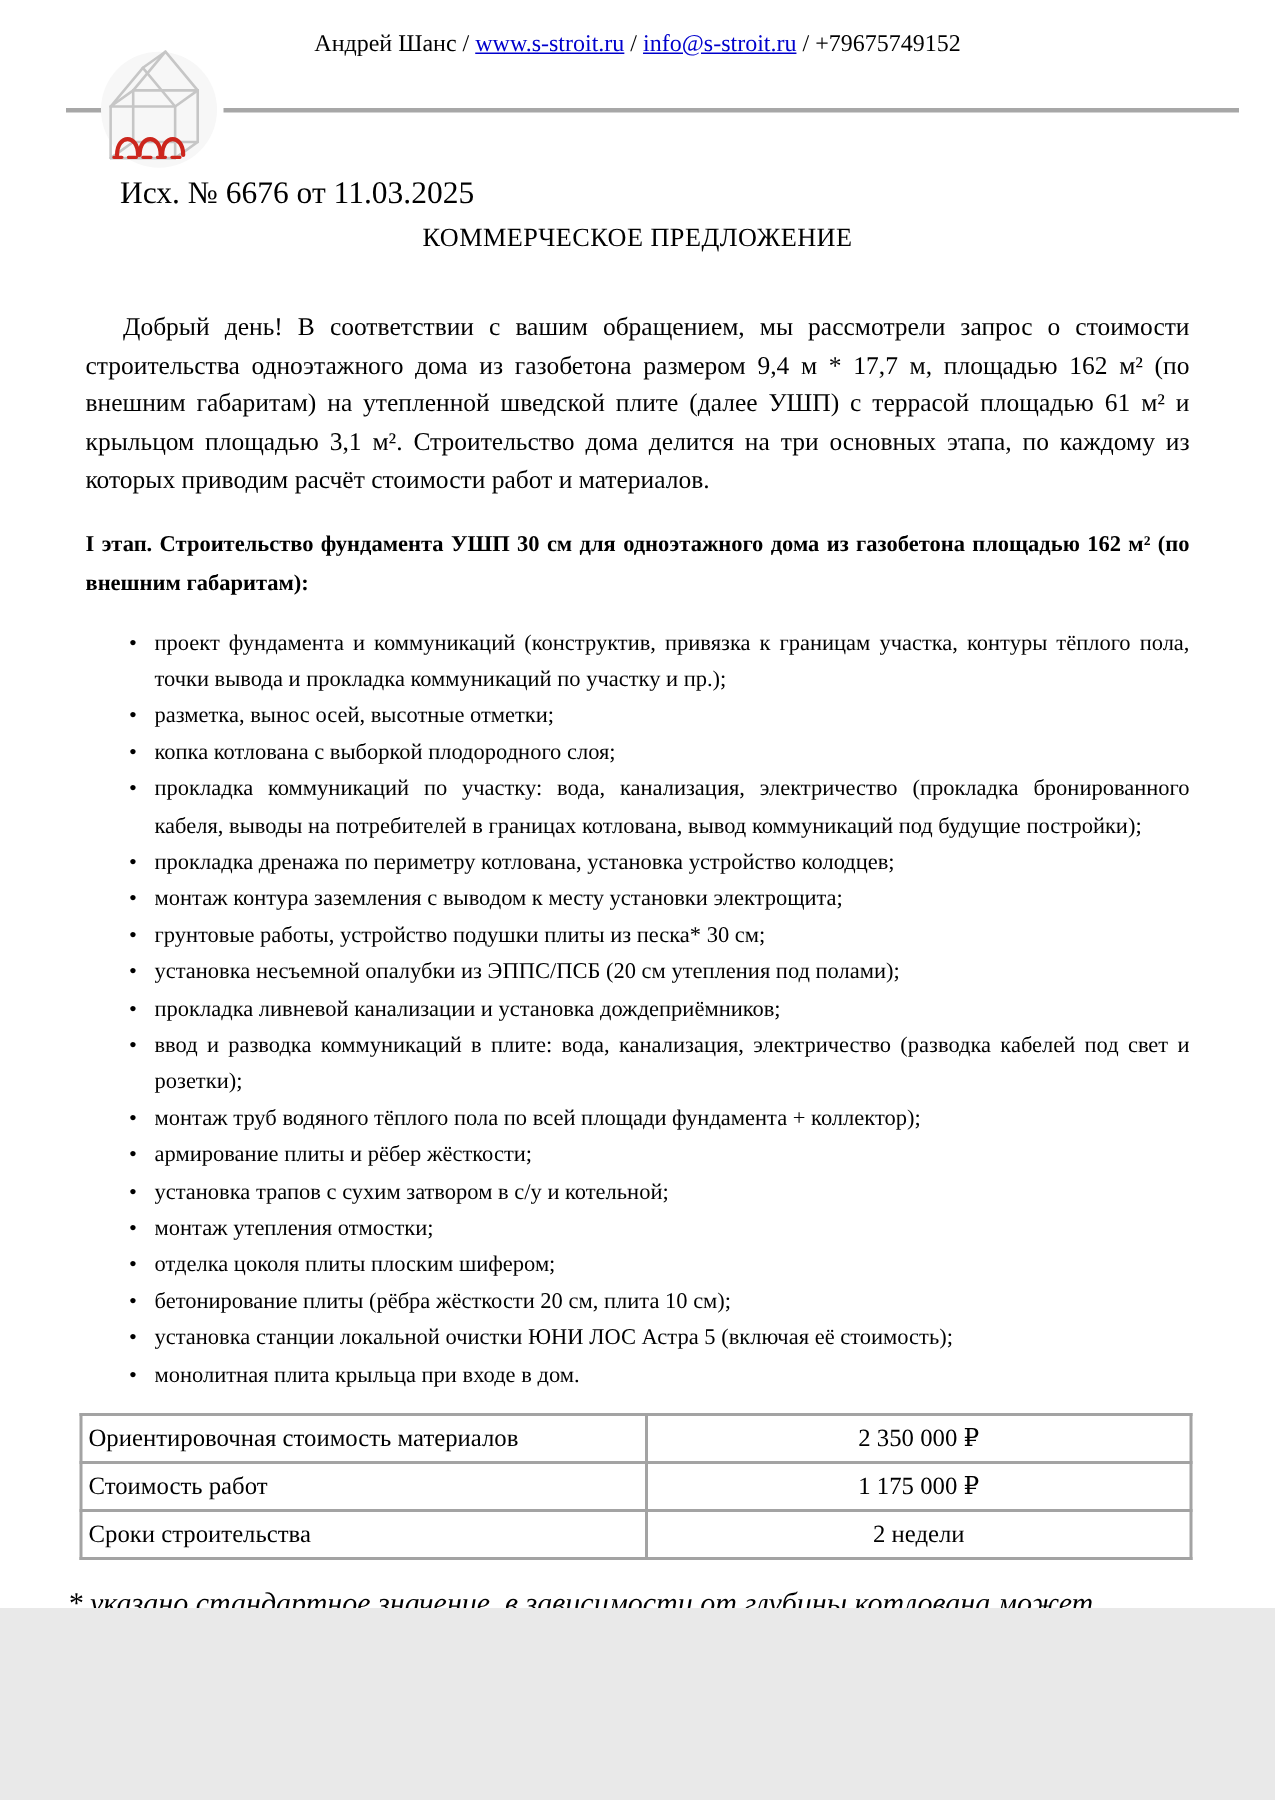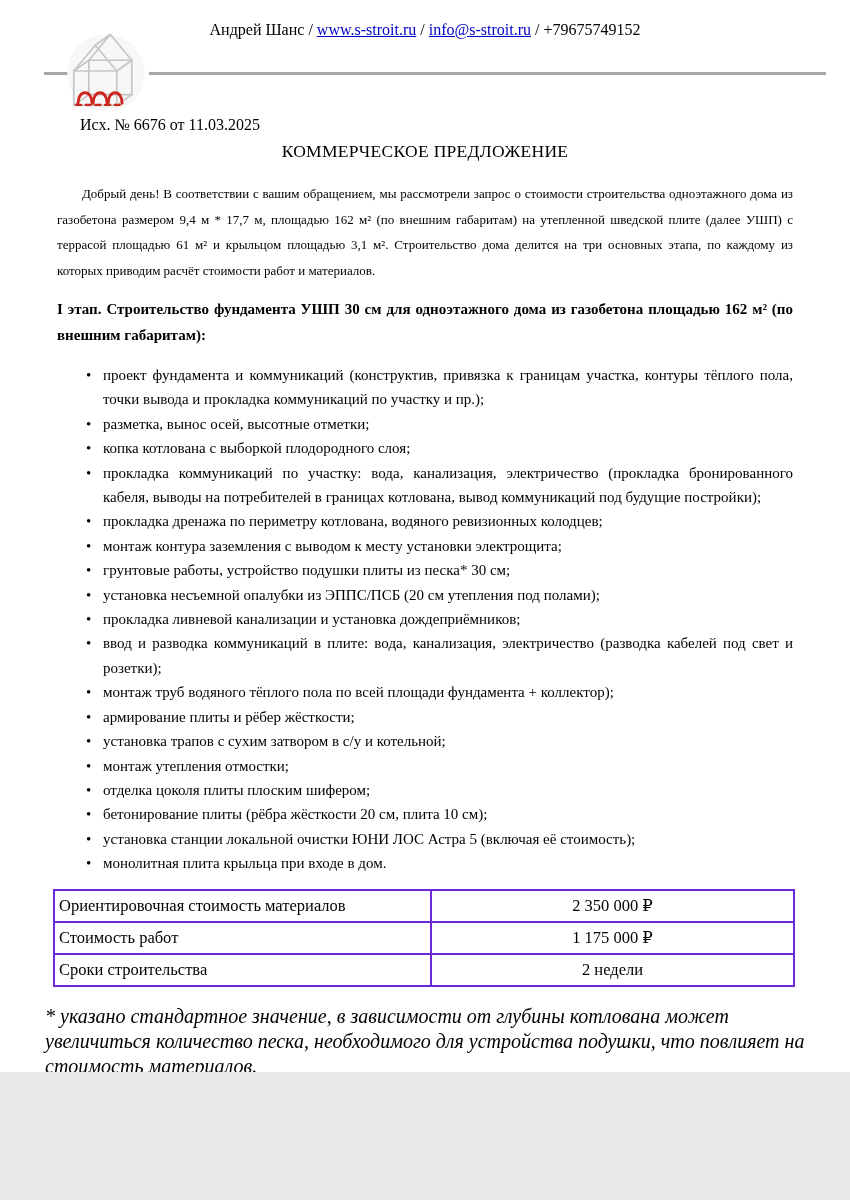--- a/index.html
+++ b/index.html
@@ -22,31 +22,31 @@
   .contact-line a { color:#0000cc; text-decoration:underline; cursor:pointer; }
   .logo-wrap { position:absolute; left:64px; top:28px; width:84px; height:86px; }
   .rule-left  { position:absolute; top:72px; left:44px;  width:25px;  height:3px; background:#a7a7a7; }
   .rule-right { position:absolute; top:72px; left:149px; width:677px; height:3px; background:#a7a7a7; }
 
   .content { margin:0 57px; }
 
   .ref-line {
     margin-top:77px;
     padding-left:23px;
-    font-size:16px;
+    font-size:21px;
   }
   .doc-title {
     margin-top:7px;
     text-align:center;
     font-size:17.5px;
     letter-spacing:0.3px;
   }
   .intro {
-    margin-top:19px;
-    font-size:13px;
+    margin-top:36px;
+    font-size:17px;
     line-height:25.5px;
     text-align:justify;
     text-indent:25px;
   }
   .stage-heading {
     margin-top:11px;
     font-size:15px;
     font-weight:bold;
     line-height:26px;
     text-align:justify;
@@ -69,21 +69,21 @@
     font-size:15px;
   }
   table.cost-table {
     margin-top:13px;
     margin-left:-4px;
     width:742px;
     border-collapse:collapse;
     font-size:16.5px;
   }
   table.cost-table td {
-    border:2px solid #6d28d9;
+    border:2px solid #a3a3a3;
     height:28px;
     padding:1px 4px;
   }
   td.cost-label { width:367px; padding-left:7px; }
   td.cost-value { text-align:center; }
   .footnote {
     margin:17px -12px 0 -12px;
     font-size:20px;
     font-style:italic;
     line-height:25px;
@@ -132,21 +132,21 @@
 
     <p class="intro">Добрый день! В соответствии с вашим обращением, мы рассмотрели запрос о стоимости строительства одноэтажного дома из газобетона размером 9,4 м * 17,7 м, площадью 162 м² (по внешним габаритам) на утепленной шведской плите (далее УШП) с террасой площадью 61 м² и крыльцом площадью 3,1 м². Строительство дома делится на три основных этапа, по каждому из которых приводим расчёт стоимости работ и материалов.</p>
 
     <p class="stage-heading">I этап. Строительство фундамента УШП 30 см для одноэтажного дома из газобетона площадью 162 м² (по внешним габаритам):</p>
 
     <ul class="work-list">
       <li>проект фундамента и коммуникаций (конструктив, привязка к границам участка, контуры тёплого пола, точки вывода и прокладка коммуникаций по участку и пр.);</li>
       <li>разметка, вынос осей, высотные отметки;</li>
       <li>копка котлована с выборкой плодородного слоя;</li>
       <li>прокладка коммуникаций по участку: вода, канализация, электричество (прокладка бронированного кабеля, выводы на потребителей в границах котлована, вывод коммуникаций под будущие постройки);</li>
-      <li>прокладка дренажа по периметру котлована, водяного ревизионных колодцев;</li>
+      <li>прокладка дренажа по периметру котлована, установка устройство колодцев;</li>
       <li>монтаж контура заземления с выводом к месту установки электрощита;</li>
       <li>грунтовые работы, устройство подушки плиты из песка* 30 см;</li>
       <li>установка несъемной опалубки из ЭППС/ПСБ (20 см утепления под полами);</li>
       <li>прокладка ливневой канализации и установка дождеприёмников;</li>
       <li>ввод и разводка коммуникаций в плите: вода, канализация, электричество (разводка кабелей под свет и розетки);</li>
       <li>монтаж труб водяного тёплого пола по всей площади фундамента + коллектор);</li>
       <li>армирование плиты и рёбер жёсткости;</li>
       <li>установка трапов с сухим затвором в с/у и котельной;</li>
       <li>монтаж утепления отмостки;</li>
       <li>отделка цоколя плиты плоским шифером;</li>

